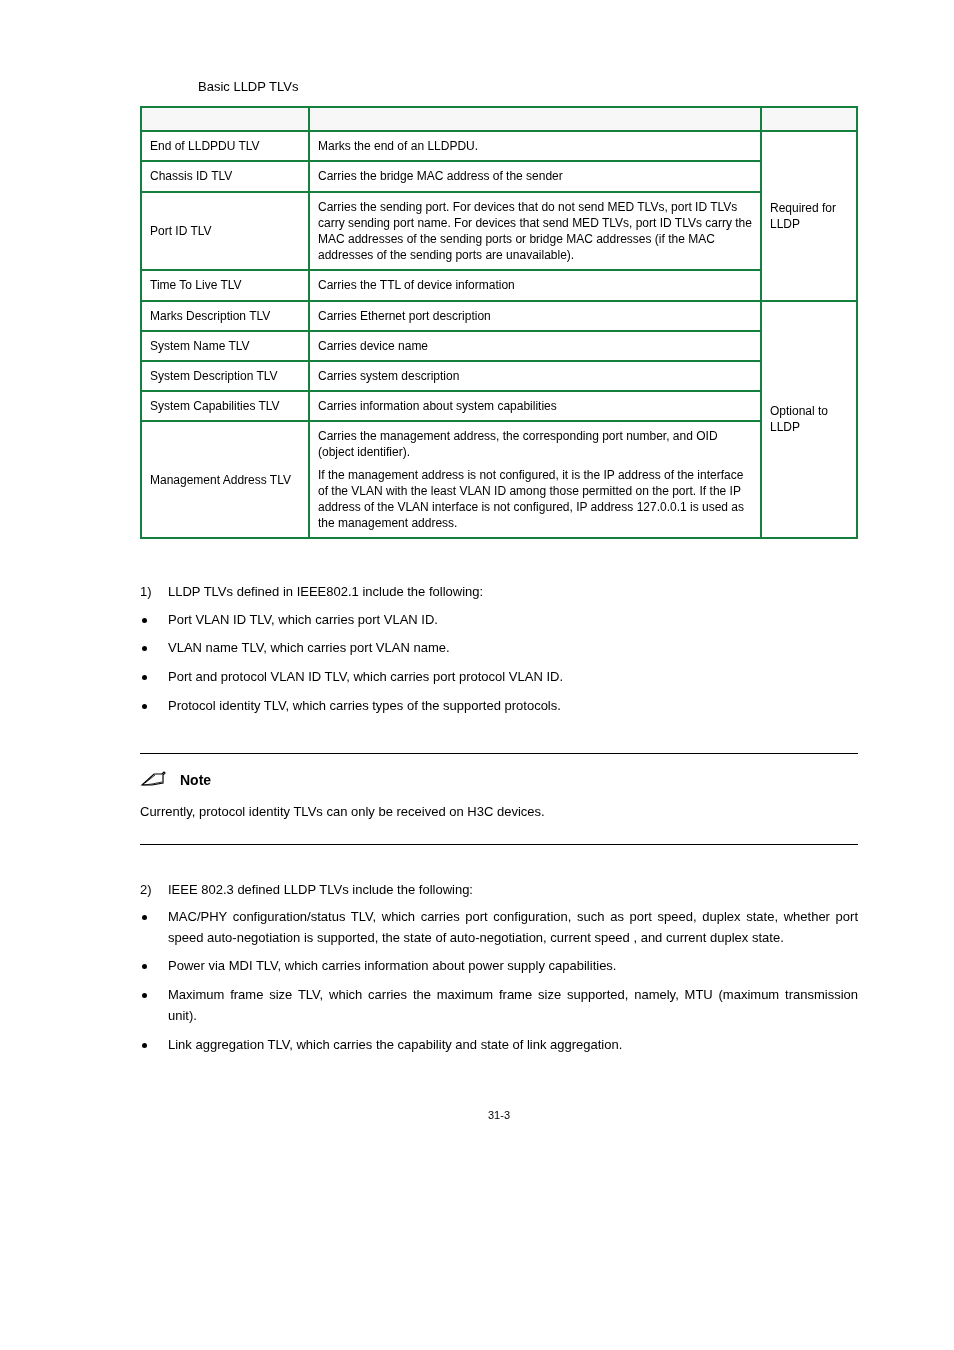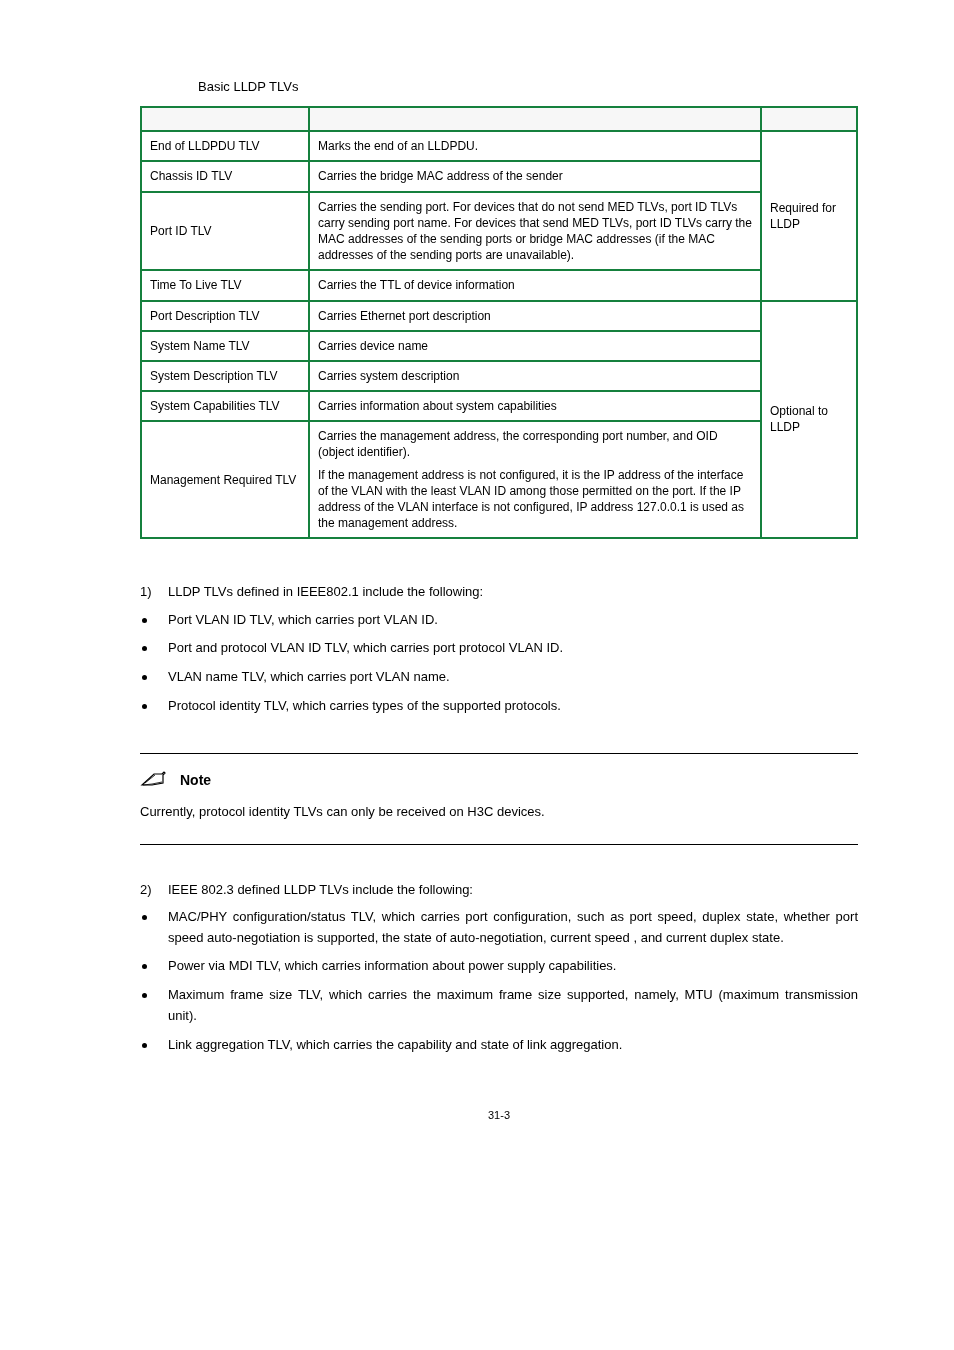--- a/index.html
+++ b/index.html
@@ -123,55 +123,55 @@
     </tr>
     <tr>
       <td>Port ID TLV</td>
       <td>Carries the sending port. For devices that do not send MED TLVs, port ID TLVs carry sending port name. For devices that send MED TLVs, port ID TLVs carry the MAC addresses of the sending ports or bridge MAC addresses (if the MAC addresses of the sending ports are unavailable).</td>
     </tr>
     <tr>
       <td>Time To Live TLV</td>
       <td>Carries the TTL of device information</td>
     </tr>
     <tr>
-      <td>Port Description TLV</td>
+      <td>Marks Description TLV</td>
       <td>Carries Ethernet port description</td>
       <td rowspan="5">Optional to LLDP</td>
     </tr>
     <tr>
       <td>System Name TLV</td>
       <td>Carries device name</td>
     </tr>
     <tr>
       <td>System Description TLV</td>
       <td>Carries system description</td>
     </tr>
     <tr>
       <td>System Capabilities TLV</td>
       <td>Carries information about system capabilities</td>
     </tr>
     <tr>
-      <td>Management Required TLV</td>
+      <td>Management Address TLV</td>
       <td class="desc-cell">
         <p>Carries the management address, the corresponding port number, and OID (object identifier).</p>
         <p>If the management address is not configured, it is the IP address of the interface of the VLAN with the least VLAN ID among those permitted on the port. If the IP address of the VLAN interface is not configured, IP address 127.0.0.1 is used as the management address.</p>
       </td>
     </tr>
   </tbody>
 </table>
 
 <div class="section">
   <div class="list-num">
     <span class="num">1)</span>
     <span>LLDP TLVs defined in IEEE802.1 include the following:</span>
   </div>
   <ul class="bullet-list">
     <li>Port VLAN ID TLV, which carries port VLAN ID.</li>
+    <li>VLAN name TLV, which carries port VLAN name.</li>
     <li>Port and protocol VLAN ID TLV, which carries port protocol VLAN ID.</li>
-    <li>VLAN name TLV, which carries port VLAN name.</li>
     <li>Protocol identity TLV, which carries types of the supported protocols.</li>
   </ul>
 </div>
 
 <div class="note-block">
   <div class="note-heading">
     <span>
       <svg width="26" height="20" viewBox="0 0 26 20">
         <path d="M2 17 L14 6 L22 6 L24 4 L25 5 L23 7 L23 15 L12 17 Z" fill="none" stroke="#000" stroke-width="1.2"></path>
         <path d="M3 17 L12 16 L22 14" fill="none" stroke="#000" stroke-width="0.8"></path>

